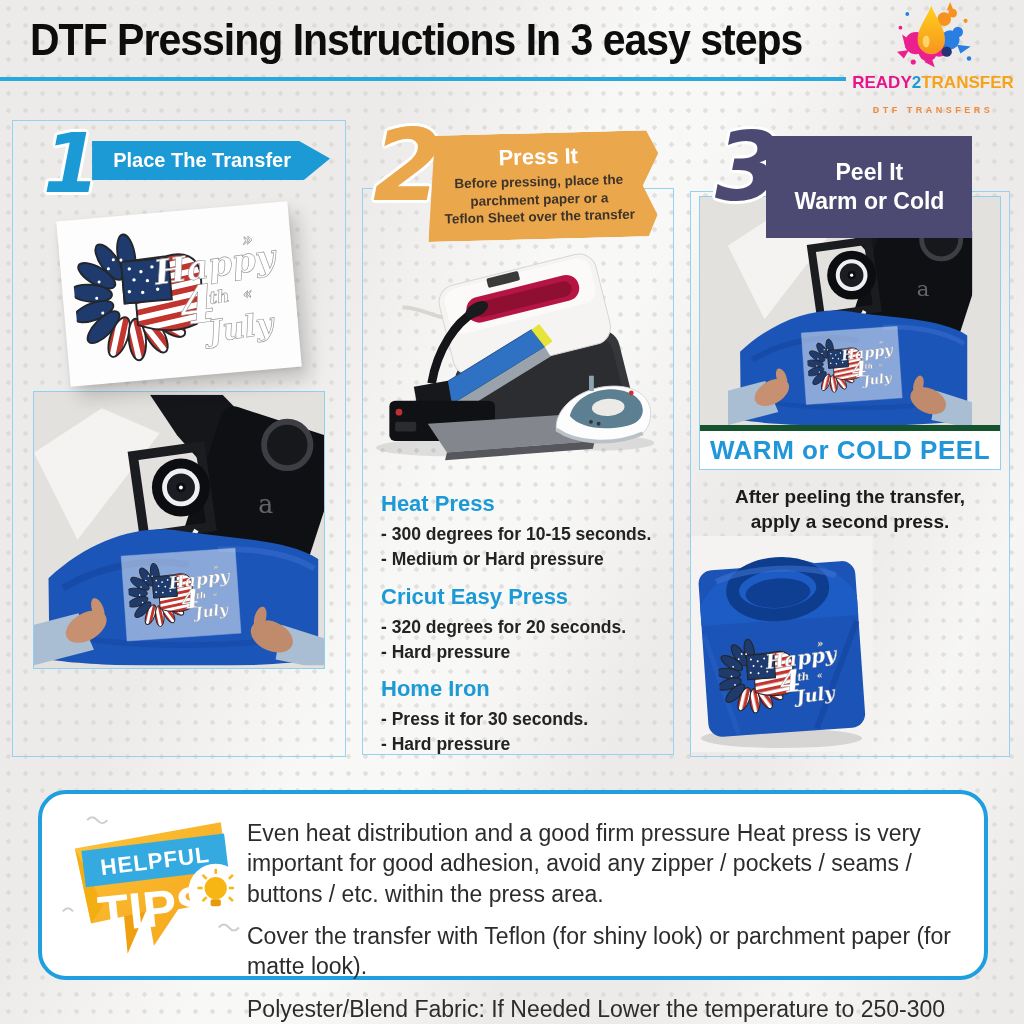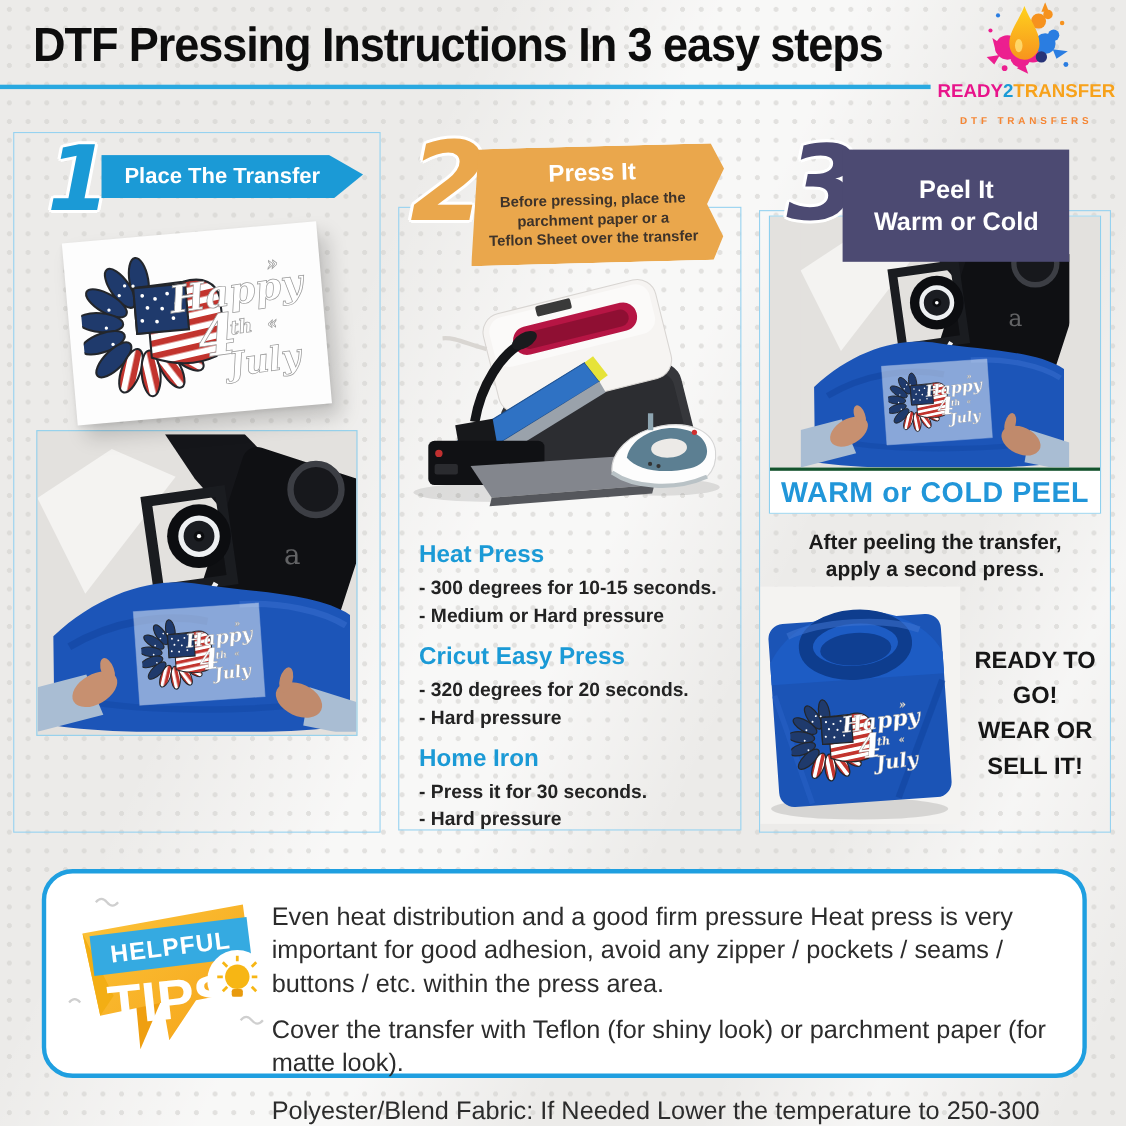--- a/index.html
+++ b/index.html
@@ -59,21 +59,21 @@
   .m-name{color:#1b9ad6;font-size:22px;font-weight:800;margin:12px 0 5px;}
   .m-line{font-size:17.5px;font-weight:bold;color:#232323;line-height:1.42;}
 
   .ribbon3-wrap{position:absolute;left:24px;top:-64px;display:flex;align-items:flex-start;z-index:3;}
   .ribbon3{margin:8px 0 0 -14px;width:206px;height:102px;background:#4c4a72;
     display:flex;flex-direction:column;align-items:center;justify-content:center;
     color:#fff;font-weight:bold;font-size:23px;line-height:1.25;}
   .frame3{margin:4px auto 0;width:302px;border:1px solid #8fd0ee;box-sizing:border-box;background:#fff;}
   .photo3{width:100%;height:228px;overflow:hidden;background:#e3e1de;}
   .photo3 svg{width:100%;height:100%;display:block;}
-  .photo3-caption{height:38px;border-top:3px solid #14532d;display:flex;align-items:center;justify-content:center;
+  .photo3-caption{height:38px;border-top:6px solid #14532d;display:flex;align-items:center;justify-content:center;
     color:#2196d9;font-weight:800;font-size:26px;letter-spacing:.5px;background:#fff;}
   .after-text{margin:15px 0 0;text-align:center;font-size:19px;font-weight:bold;color:#1b1b1b;line-height:1.3;}
   .row3{display:flex;margin-top:2px;align-items:center;}
   .folded{width:182px;height:216px;flex:none;}
   .ready-text{flex:1;text-align:center;font-size:21.5px;font-weight:800;color:#161616;line-height:1.5;margin-top:14px;}
 
   
   .tips{position:absolute;left:38px;top:790px;width:950px;height:190px;background:#fff;border:4px solid #1f9fe0;
     border-radius:28px;box-sizing:border-box;z-index:2;}
   .badge{position:absolute;left:12px;top:12px;width:208px;height:162px;}
@@ -339,25 +339,20 @@
         <div class="photo3-caption">WARM or COLD PEEL</div>
       </div>
       <p class="after-text">
         <span>After peeling the transfer,</span><br>
         <span>apply a second press.</span>
       </p>
       <div class="row3">
         <svg class="folded" viewBox="0 0 185 220">
             <use href="#folded-shirt"></use>
           </svg>
-        <div class="ready-text">
-          <span>READY TO GO!</span><br>
-          <span>WEAR OR</span><br>
-          <span>SELL IT!</span>
-        </div>
       </div>
     </section>
 
     <section class="tips">
       <svg class="badge" viewBox="0 0 200 160">
         <g stroke="#cfcfcf" stroke-width="2" fill="none">
           <path d="M30,14 q5,-6 10,0 q5,6 10,0"></path>
           <path d="M160,120 q5,-6 10,0 q5,6 10,0"></path>
           <path d="M6,104 q5,-6 10,0"></path>
         </g>

